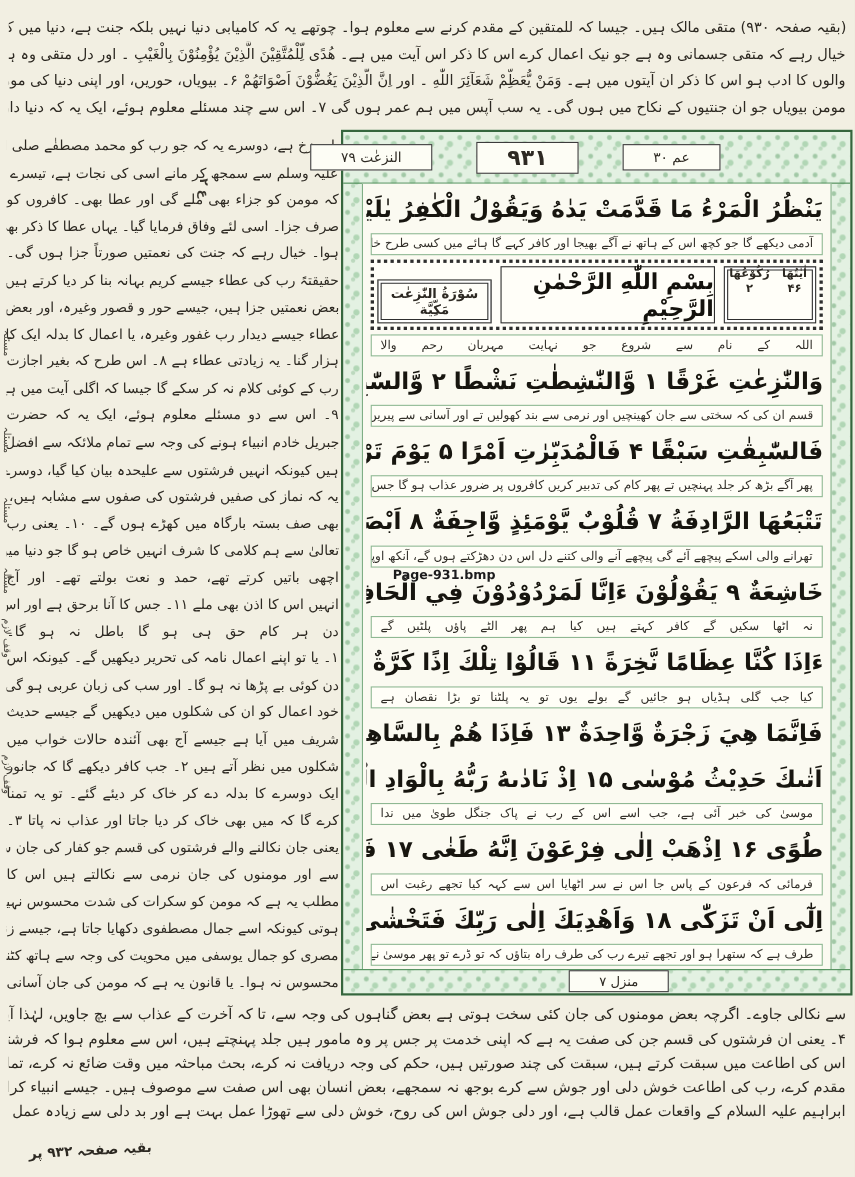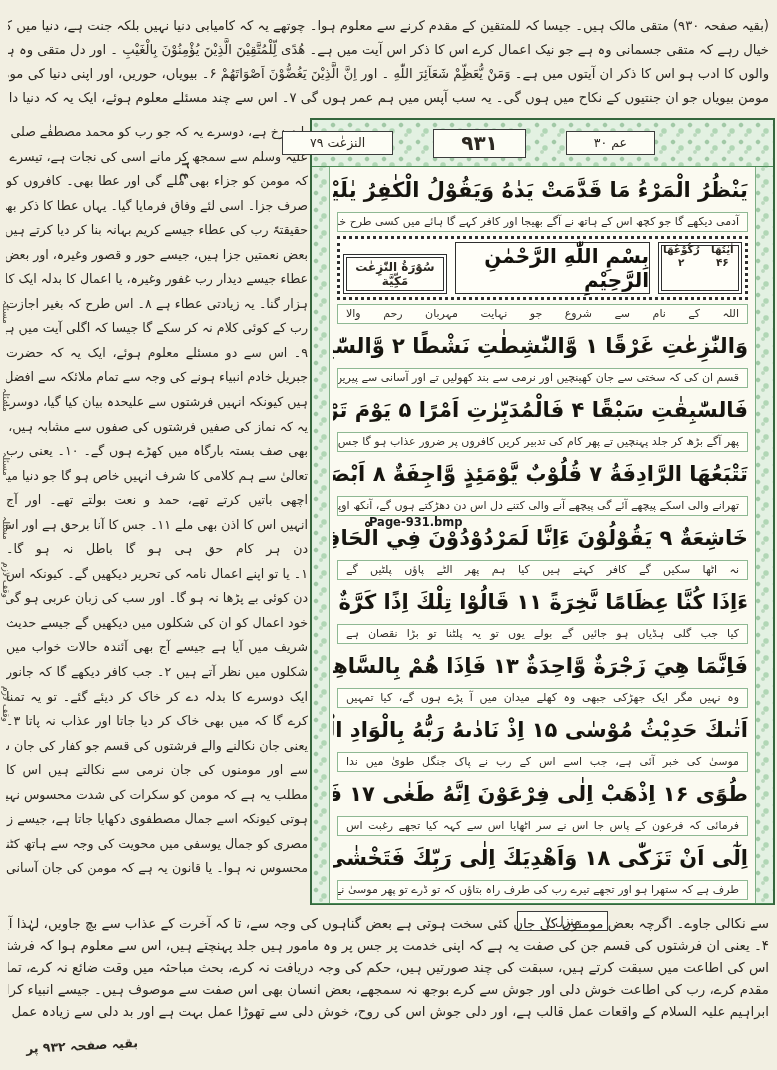--- a/index.html
+++ b/index.html
@@ -42,48 +42,49 @@
   .banner{direction:rtl;display:flex;align-items:stretch;margin:3px 4px;padding:3px;
           border:3px dotted #2e2e2e;background:#fffef8;height:52px;flex:0 0 auto;}
   .b-info{flex:0 0 82px;border:1px solid #2e2e2e;box-shadow:inset 0 0 0 2px #fff,inset 0 0 0 3px #2e2e2e;
           display:flex;flex-direction:row;justify-content:center;text-align:center;
           font-size:10.5px;font-weight:bold;line-height:1.25;}
   .b-bism{flex:1;margin:0 8px;border:1px solid #2e2e2e;display:flex;align-items:center;
           justify-content:center;font-size:20px;font-weight:bold;color:#14120d;padding-left:11px;}
   .b-title{flex:0 0 102px;border:1px solid #2e2e2e;box-shadow:inset 0 0 0 2px #fff,inset 0 0 0 3px #2e2e2e;
           display:flex;align-items:center;justify-content:center;text-align:center;
           font-size:12px;font-weight:bold;line-height:1.2;margin-top:12px;}
-  .qfoot{height:27px;border-top:1px solid #4a8a55;display:flex;align-items:flex-end;
+  .qfoot{height:27px;border-top:1px solid #4a8a55;display:flex;align-items:flex-start;
          justify-content:center;flex:0 0 auto;}
   .manzil{font-size:12px;height:18px;line-height:18px;margin-left:40px;}
   .margin-note{position:absolute;writing-mode:vertical-rl;font-size:9px;color:#4a463e;
                left:1px;direction:rtl;letter-spacing:1px;}
   .ruku-note{position:absolute;writing-mode:vertical-rl;font-size:11px;font-weight:bold;
              color:#3a362e;left:179px;top:300px;}
-  .overlay-label{position:absolute;left:369px;top:515px;direction:ltr;
+  .overlay-label{position:absolute;left:357px;top:515px;direction:ltr;
                  font-family:"DejaVu Sans",sans-serif;font-size:11.5px;font-weight:bold;
                  color:#1c1c1c;text-shadow:0 0 1px rgba(255,255,255,.8);}
 </style>
 </head>
 <body>
 
 <div class="page">
 
   <div class="top-block">
     <div class="uline">(بقیہ صفحہ ۹۳۰) متقی مالک ہیں۔ جیسا کہ للمتقین کے مقدم کرنے سے معلوم ہوا۔ چوتھے یہ کہ کامیابی دنیا نہیں بلکہ جنت ہے، دنیا میں کامیاب وہ ہے جو جنت کما لے،</div>
     <div class="uline">خیال رہے کہ متقی جسمانی وہ ہے جو نیک اعمال کرے اس کا ذکر اس آیت میں ہے۔ هُدًى لِّلْمُتَّقِيْنَ الَّذِيْنَ يُؤْمِنُوْنَ بِالْغَيْبِ ۔ اور دل متقی وہ ہے جس کے دل میں اللہ</div>
     <div class="uline">والوں کا ادب ہو اس کا ذکر ان آیتوں میں ہے۔ وَمَنْ يُّعَظِّمْ شَعَآئِرَ اللّٰهِ ۔ اور اِنَّ الَّذِيْنَ يَغُضُّوْنَ اَصْوَاتَهُمْ ۶۔ بیویاں، حوریں، اور اپنی دنیا کی مومن بیویاں، اور کفار کی</div>
     <div class="uline">مومن بیویاں جو ان جنتیوں کے نکاح میں ہوں گی۔ یہ سب آپس میں ہم عمر ہوں گی ۷۔ اس سے چند مسئلے معلوم ہوئے، ایک یہ کہ دنیا دار الجزاء نہیں، جزا کی جگہ جنت</div>
   </div>
 
   <div class="left-col">
     <div class="uline">یا دوزخ ہے، دوسرے یہ کہ جو رب کو محمد مصطفٰے صلی اللہ</div>
     <div class="uline">علیہ وسلم سے سمجھ کر مانے اسی کی نجات ہے، تیسرے یہ</div>
     <div class="uline">کہ مومن کو جزاء بھی ملے گی اور عطا بھی۔ کافروں کو</div>
     <div class="uline">صرف جزا۔ اسی لئے وفاق فرمایا گیا۔ یہاں عطا کا ذکر بھی</div>
+    <div class="uline">ہوا۔ خیال رہے کہ جنت کی نعمتیں صورتاً جزا ہوں گی۔</div>
     <div class="uline">حقیقتہً رب کی عطاء جیسے کریم بہانہ بنا کر دیا کرتے ہیں، یا</div>
     <div class="uline">بعض نعمتیں جزا ہیں، جیسے حور و قصور وغیرہ، اور بعض</div>
     <div class="uline">عطاء جیسے دیدار رب غفور وغیرہ، یا اعمال کا بدلہ ایک کا</div>
     <div class="uline">ہزار گنا۔ یہ زیادتی عطاء ہے ۸۔ اس طرح کہ بغیر اجازت</div>
     <div class="uline">رب کے کوئی کلام نہ کر سکے گا جیسا کہ اگلی آیت میں ہے</div>
     <div class="uline">۹۔ اس سے دو مسئلے معلوم ہوئے، ایک یہ کہ حضرت</div>
     <div class="uline">جبریل خادم انبیاء ہونے کی وجہ سے تمام ملائکہ سے افضل</div>
     <div class="uline">ہیں کیونکہ انہیں فرشتوں سے علیحدہ بیان کیا گیا، دوسرے</div>
     <div class="uline">یہ کہ نماز کی صفیں فرشتوں کی صفوں سے مشابہ ہیں، وہ</div>
     <div class="uline">بھی صف بستہ بارگاہ میں کھڑے ہوں گے۔ ۱۰۔ یعنی رب</div>
@@ -137,21 +138,20 @@
         <div class="trow">قسم ان کی کہ سختی سے جان کھینچیں اور نرمی سے بند کھولیں تے اور آسانی سے پیریں</div>
         <div class="vrow">فَالسّٰبِقٰتِ سَبْقًا ۴ فَالْمُدَبِّرٰتِ اَمْرًا ۵ يَوْمَ تَرْجُفُ الرَّاجِفَةُ ۶</div>
         <div class="trow">پھر آگے بڑھ کر جلد پہنچیں تے پھر کام کی تدبیر کریں کافروں پر ضرور عذاب ہو گا جس دن تھرتھرائے گی</div>
         <div class="vrow">تَتْبَعُهَا الرَّادِفَةُ ۷ قُلُوْبٌ يَّوْمَئِذٍ وَّاجِفَةٌ ۸ اَبْصَارُهَا</div>
         <div class="trow">تھرانے والی اسکے پیچھے آئے گی پیچھے آنے والی کتنے دل اس دن دھڑکتے ہوں گے، آنکھ اوپر</div>
         <div class="vrow">خَاشِعَةٌ ۹ يَقُوْلُوْنَ ءَاِنَّا لَمَرْدُوْدُوْنَ فِي الْحَافِرَةِ ۱۰</div>
         <div class="trow">نہ اٹھا سکیں گے کافر کہتے ہیں کیا ہم پھر الٹے پاؤں پلٹیں گے</div>
         <div class="vrow">ءَاِذَا كُنَّا عِظَامًا نَّخِرَةً ۱۱ قَالُوْا تِلْكَ اِذًا كَرَّةٌ خَاسِرَةٌ ۱۲</div>
         <div class="trow">کیا جب گلی ہڈیاں ہو جائیں گے بولے یوں تو یہ پلٹنا تو بڑا نقصان ہے</div>
         <div class="vrow">فَاِنَّمَا هِيَ زَجْرَةٌ وَّاحِدَةٌ ۱۳ فَاِذَا هُمْ بِالسَّاهِرَةِ ۱۴ هَلْ</div>
-        <div class="trow">وہ نہیں مگر ایک جھڑکی جبھی وہ کھلے میدان میں آ پڑے ہوں گے، کیا تمہیں</div>
         <div class="vrow">اَتٰىكَ حَدِيْثُ مُوْسٰى ۱۵ اِذْ نَادٰىهُ رَبُّهُ بِالْوَادِ الْمُقَدَّسِ</div>
         <div class="trow">موسیٰ کی خبر آئی ہے، جب اسے اس کے رب نے پاک جنگل طویٰ میں ندا</div>
         <div class="vrow">طُوًى ۱۶ اِذْهَبْ اِلٰى فِرْعَوْنَ اِنَّهُ طَغٰى ۱۷ فَقُلْ هَلْ لَّكَ</div>
         <div class="trow">فرمائی کہ فرعون کے پاس جا اس نے سر اٹھایا اس سے کہہ کیا تجھے رغبت اس</div>
         <div class="vrow">اِلٰٓى اَنْ تَزَكّٰى ۱۸ وَاَهْدِيَكَ اِلٰى رَبِّكَ فَتَخْشٰى ۱۹ فَاَرٰىهُ</div>
         <div class="trow">طرف ہے کہ ستھرا ہو اور تجھے تیرے رب کی طرف راہ بتاؤں کہ تو ڈرے تو پھر موسیٰ نے</div>
       </div>
       <div class="qfoot">
         <span class="hbox manzil">منزل ۷</span>
       </div>

